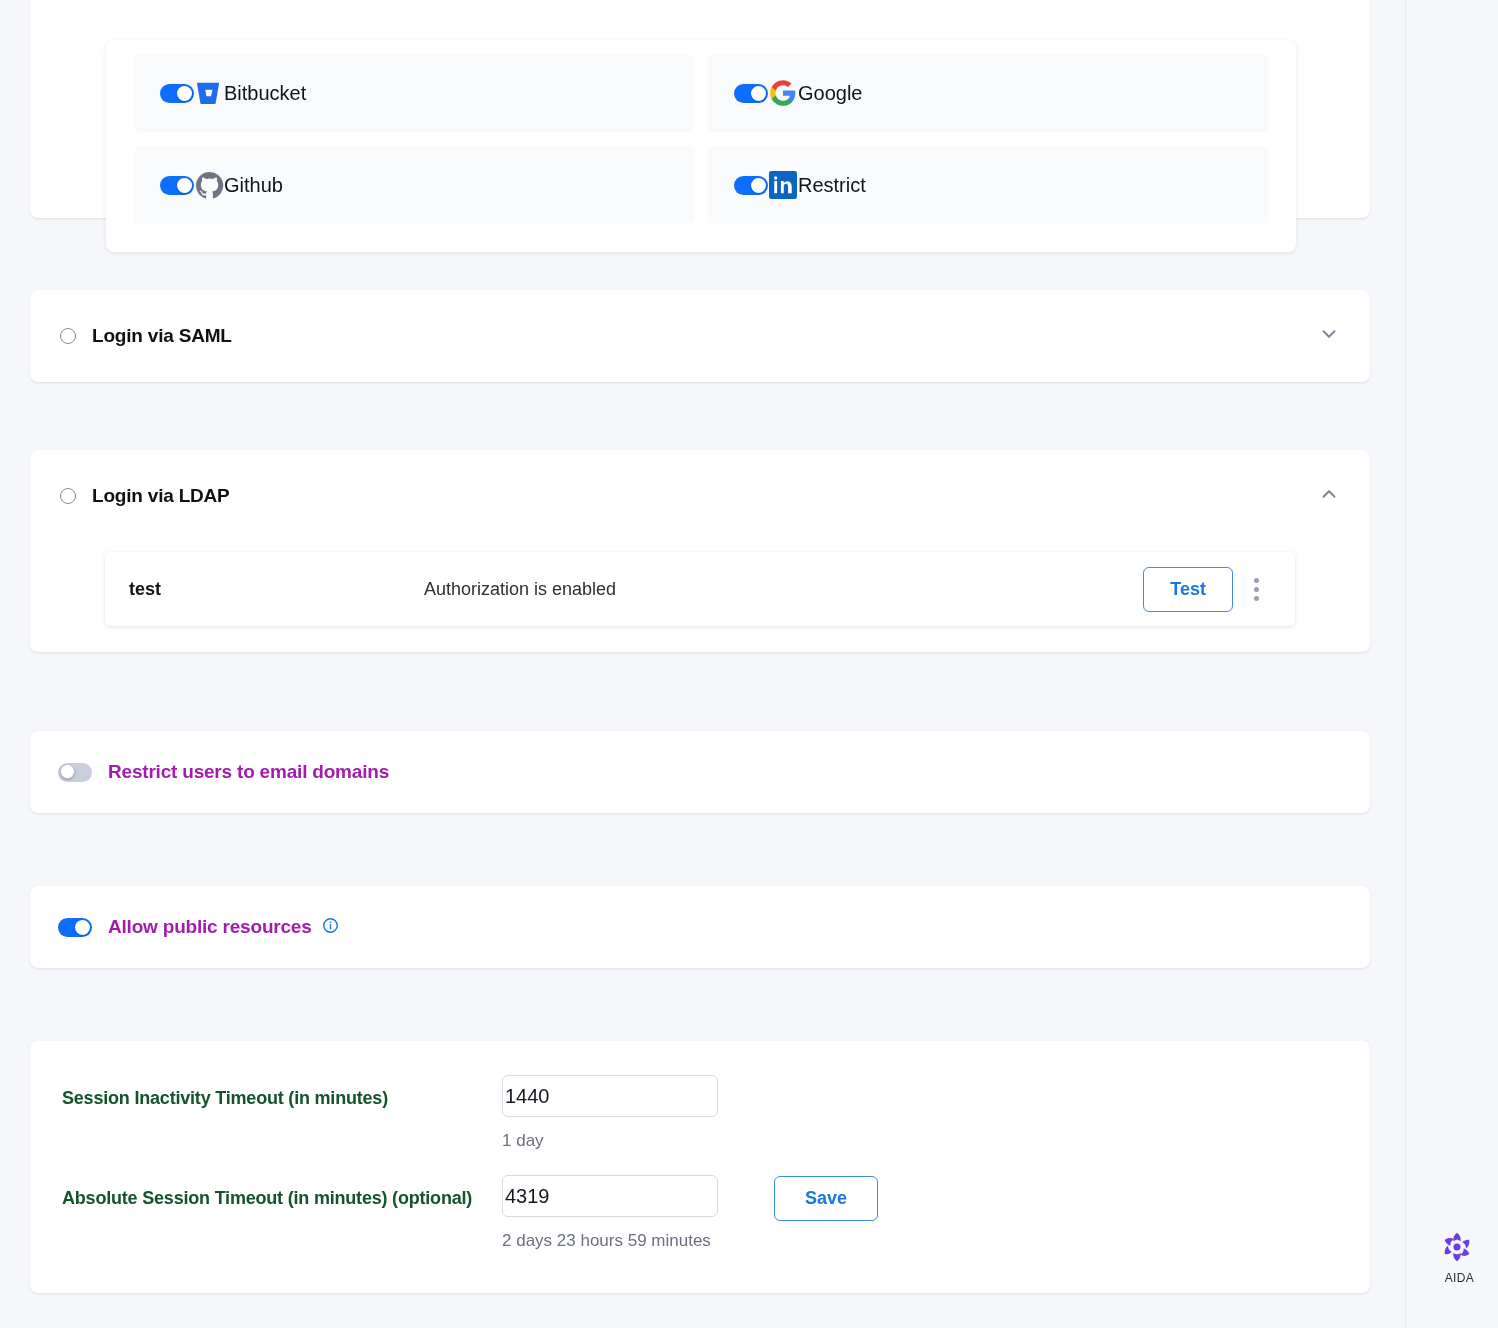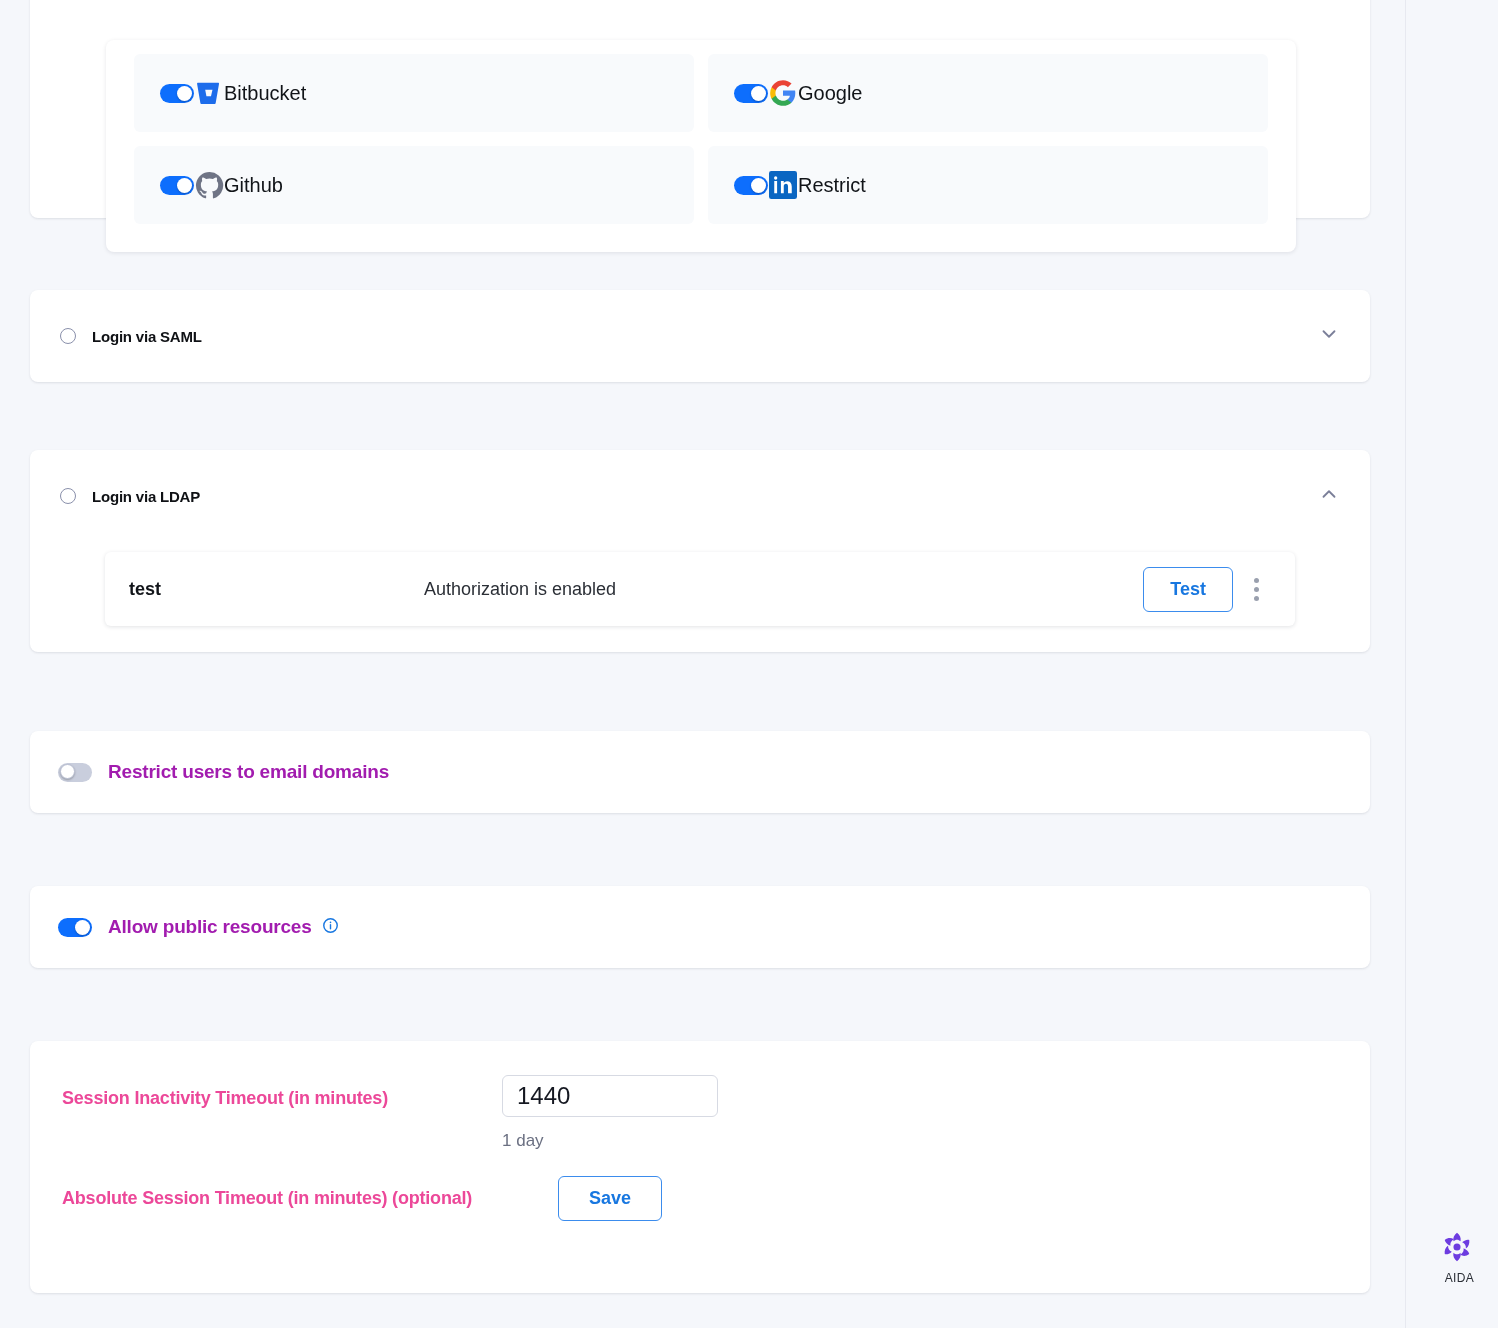--- a/index.html
+++ b/index.html
@@ -66,21 +66,21 @@
   .prov-card.expanded { height: 202px; }
   .prov-head {
     position: relative; display: flex; align-items: center;
     height: 92px; padding: 0 30px;
   }
   .radio-circle {
     width: 16px; height: 16px; border-radius: 50%;
     border: 1.6px solid #8a90ab; background: #fff;
     flex: 0 0 auto; margin-right: 16px;
   }
-  .prov-title { font-size: 15px; font-weight: bold; color: #0f1115; letter-spacing: -.2px; }
+  .prov-title { font-size: 19px; font-weight: bold; color: #0f1115; letter-spacing: -.2px; }
   .chevron { position: absolute; right: 30px; top: 50%; transform: translateY(-50%); }
 
   
   .ldap-row {
     position: absolute; left: 75px; top: 102px; width: 1190px; height: 74px;
     background: #ffffff; border-radius: 6px;
     box-shadow: 0 1px 4px rgba(16,24,40,.12);
     display: flex; align-items: center; padding: 0 24px;
   }
   .ldap-name { font-size: 18px; font-weight: bold; color: #12151a; width: 295px; }
@@ -100,28 +100,28 @@
   
   .switch-card { height: 82px; display: flex; align-items: center; padding: 0 28px; }
   .switch-card .toggle { margin-right: 16px; }
   .switch-label { font-size: 19px; font-weight: bold; color: #a21caf; letter-spacing: -.2px; }
   .info-icon { margin-left: 10px; vertical-align: -2px; }
 
   
   .session-card { height: 252px; padding: 34px 28px 0 32px; }
   .sess-row { display: flex; align-items: flex-start; }
   .sess-label {
-    width: 440px; font-size: 18px; font-weight: bold; color: #ec4899;
+    width: 440px; font-size: 18px; font-weight: bold; color: #14532d;
     line-height: 1.55; padding-top: 10px; letter-spacing: -.2px;
   }
   .sess-field { width: 216px; }
   .sess-input {
     width: 216px; height: 42px;
     border: 1px solid #d7dae3; border-radius: 6px;
-    padding: 0 14px; font-size: 24px; color: #151821;
+    padding: 0 2px; font-size: 20px; color: #151821;
     font-family: "Liberation Sans", sans-serif; background: #fff;
   }
   .sess-hint { font-size: 17px; color: #6b7082; margin-top: 14px; }
   .save-btn {
     margin-left: 56px; margin-top: 1px;
     border: 1.5px solid #3b8ced; color: #1877e0; background: #fff;
     font-size: 18px; font-weight: bold; font-family: "Liberation Sans", sans-serif;
     border-radius: 6px; padding: 11px 30px; cursor: pointer;
   }
 
@@ -257,20 +257,24 @@
     <div class="sess-row">
       <div class="sess-label">Session Inactivity Timeout (in minutes)</div>
       <div class="sess-field">
         <input class="sess-input" type="text" value="1440" style="">
         <div class="sess-hint">1 day</div>
       </div>
     </div>
 
     <div class="sess-row" style="margin-top:24px;">
       <div class="sess-label">Absolute Session Timeout (in minutes) (optional)</div>
+      <div class="sess-field">
+        <input class="sess-input" type="text" value="4319" style="">
+        <div class="sess-hint">2 days 23 hours 59 minutes</div>
+      </div>
       <button class="save-btn">Save</button>
     </div>
 
   </div>
 
   <div class="aida">
     <span>
       <svg width="34" height="34" viewBox="0 0 48 48">
         <g fill="#6d3ce0">
           <circle cx="24" cy="24" r="5"></circle>

